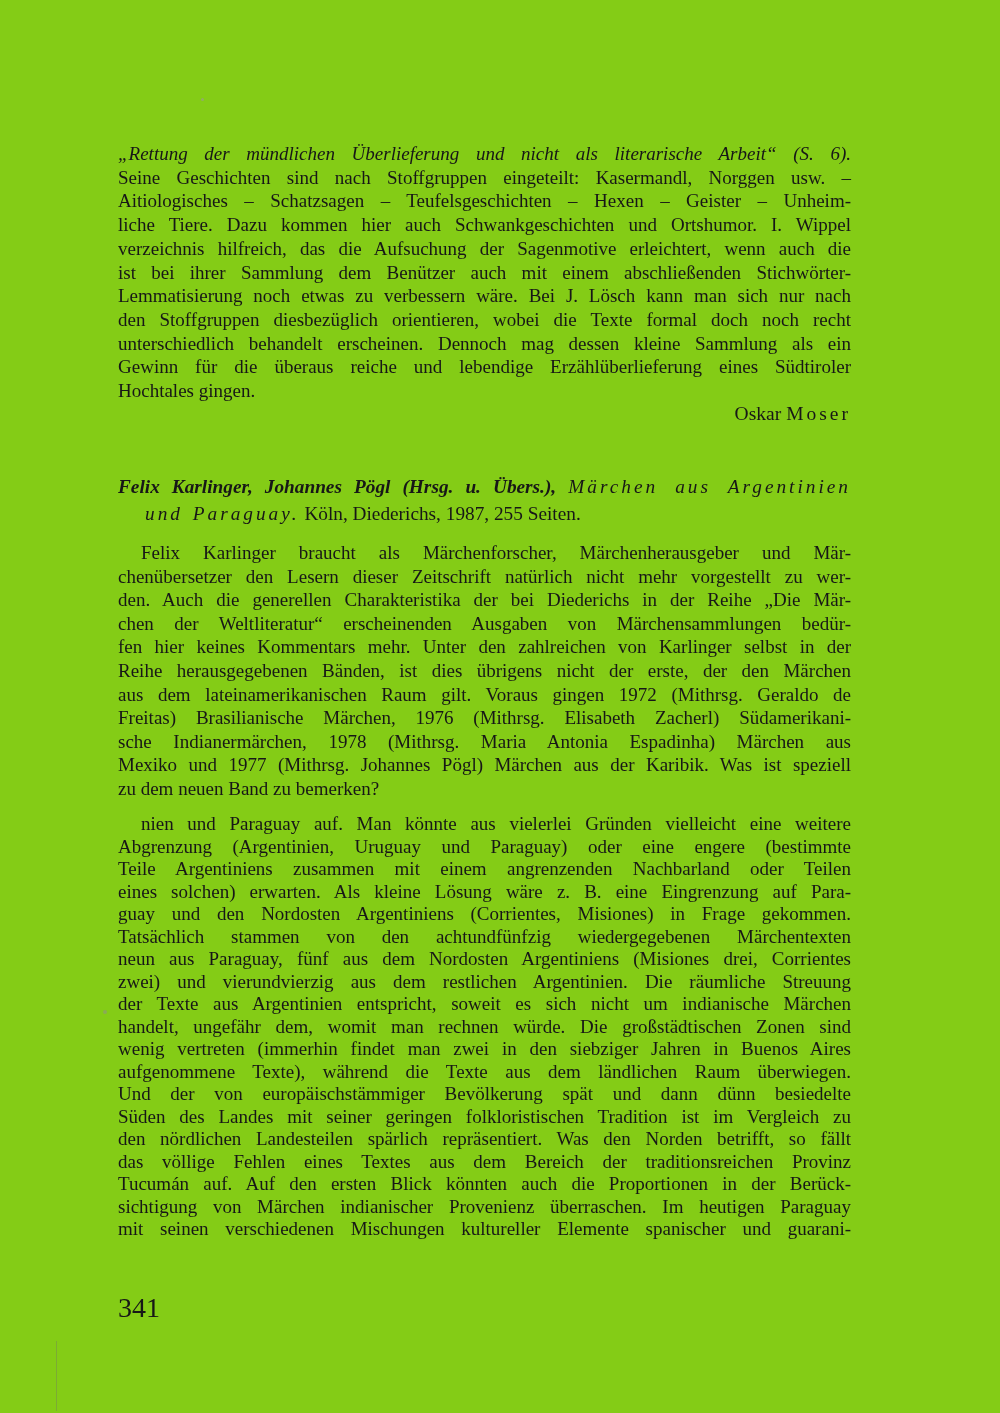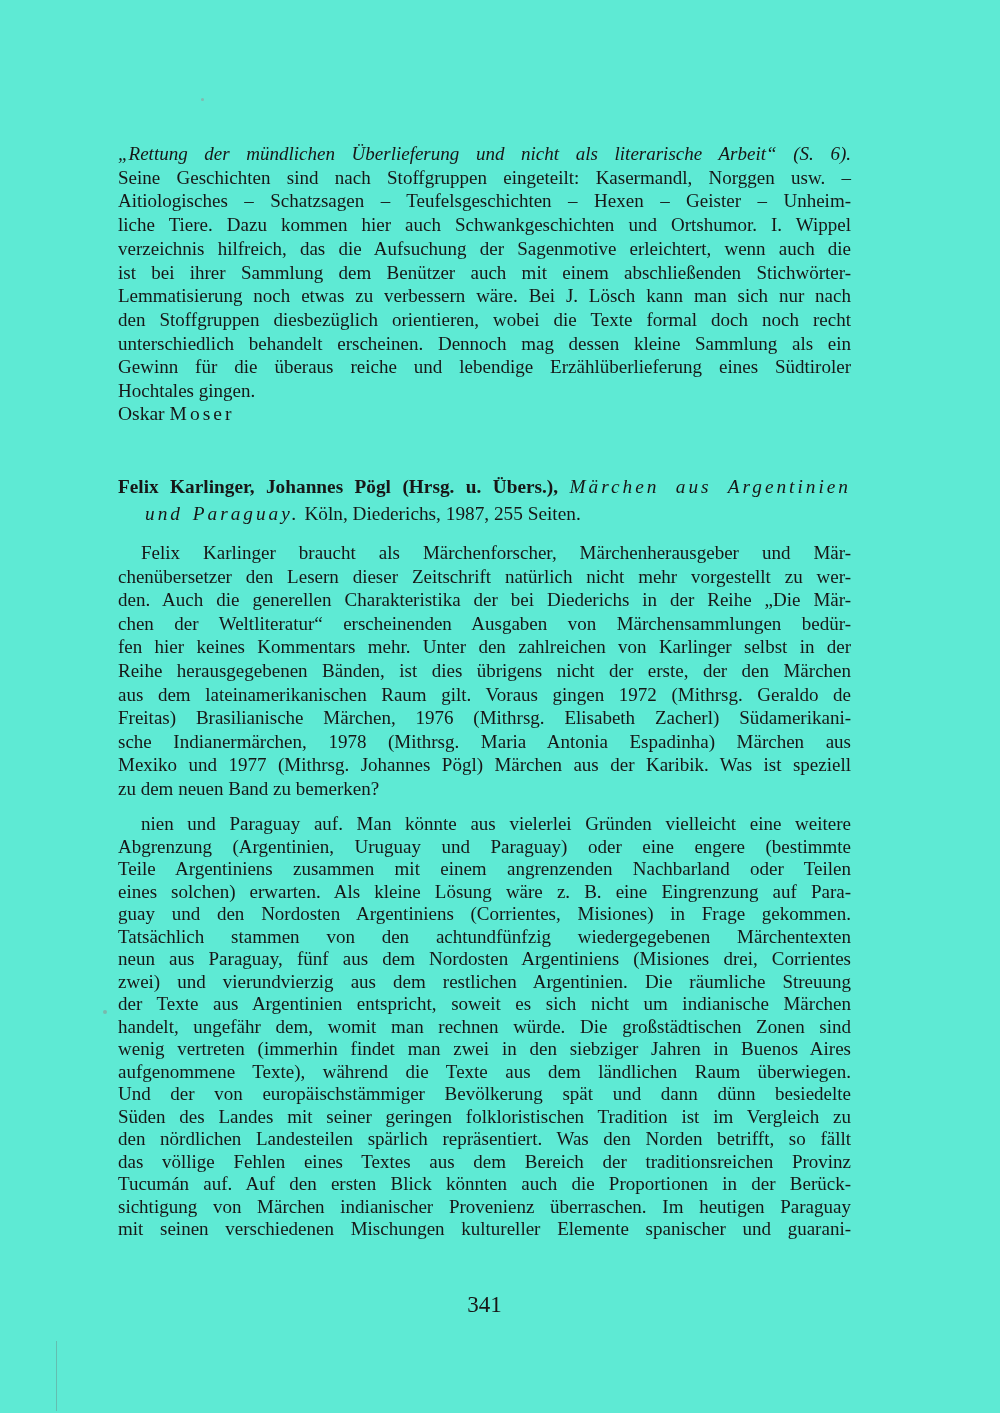--- a/index.html
+++ b/index.html
@@ -1,47 +1,47 @@
 <!DOCTYPE html>
 <html><head>
 <meta charset="utf-8">
 <style>
   * { margin: 0; padding: 0; box-sizing: border-box; }
   html, body { background: #fbfbf8; }
   .page {
     position: relative;
     width: 1000px;
     height: 1413px;
-    background: #5eead4;
+    background: #84cc16;
     overflow: hidden;
     font-family: "Liberation Serif", serif;
     color: #171717;
   }
   .block { position: absolute; left: 118px; width: 733px; }
 
   .b-para1 { top: 142px; font-size: 19px; line-height: 23.7px; }
   .b-para1 [data-lines] .jline:first-child { font-style: italic; }
 
-  .b-sig { top: 403px; font-size: 19.5px; }
+  .b-sig { top: 403px; font-size: 19.5px; text-align: right; }
   .sig-last { letter-spacing: 3px; margin-left: 5px; }
 
   .b-heading { top: 474px; font-size: 19.3px; line-height: 26.5px; }
   .hline1 { text-align: justify; text-align-last: justify; }
   .hline2 { padding-left: 27px; }
-  .bold { font-weight: bold; }
+  .bold { font-weight: bold; font-style: italic; }
   .spaced { letter-spacing: 3px; word-spacing: 2px; font-style: italic; }
 
   .b-para2 { top: 541px; font-size: 19px; line-height: 23.6px; }
   .b-para3 { top: 813px; font-size: 19px; line-height: 22.5px; }
   .indent [data-lines] .jline:first-child { text-indent: 23px; }
 
   .jline { text-align: justify; text-align-last: justify; }
   .lastline { text-align: left; }
 
-  .b-pagenum { top: 1292px; font-size: 23px; text-align: center; }
+  .b-pagenum { top: 1292px; font-size: 28px; text-align: left; }
 
   
   .speck-a { position: absolute; left: 103px; top: 1010px; width: 4px; height: 4px;
              background: #8f8f8c; border-radius: 50%; opacity: .55; }
   .speck-b { position: absolute; left: 201px; top: 98px; width: 3px; height: 3px;
              background: #9a9a97; border-radius: 50%; opacity: .6; }
   .edge-line { position: absolute; left: 56px; top: 1341px; width: 1px; height: 70px;
                background: rgba(110,110,108,.35); }
 </style>
 </head>

